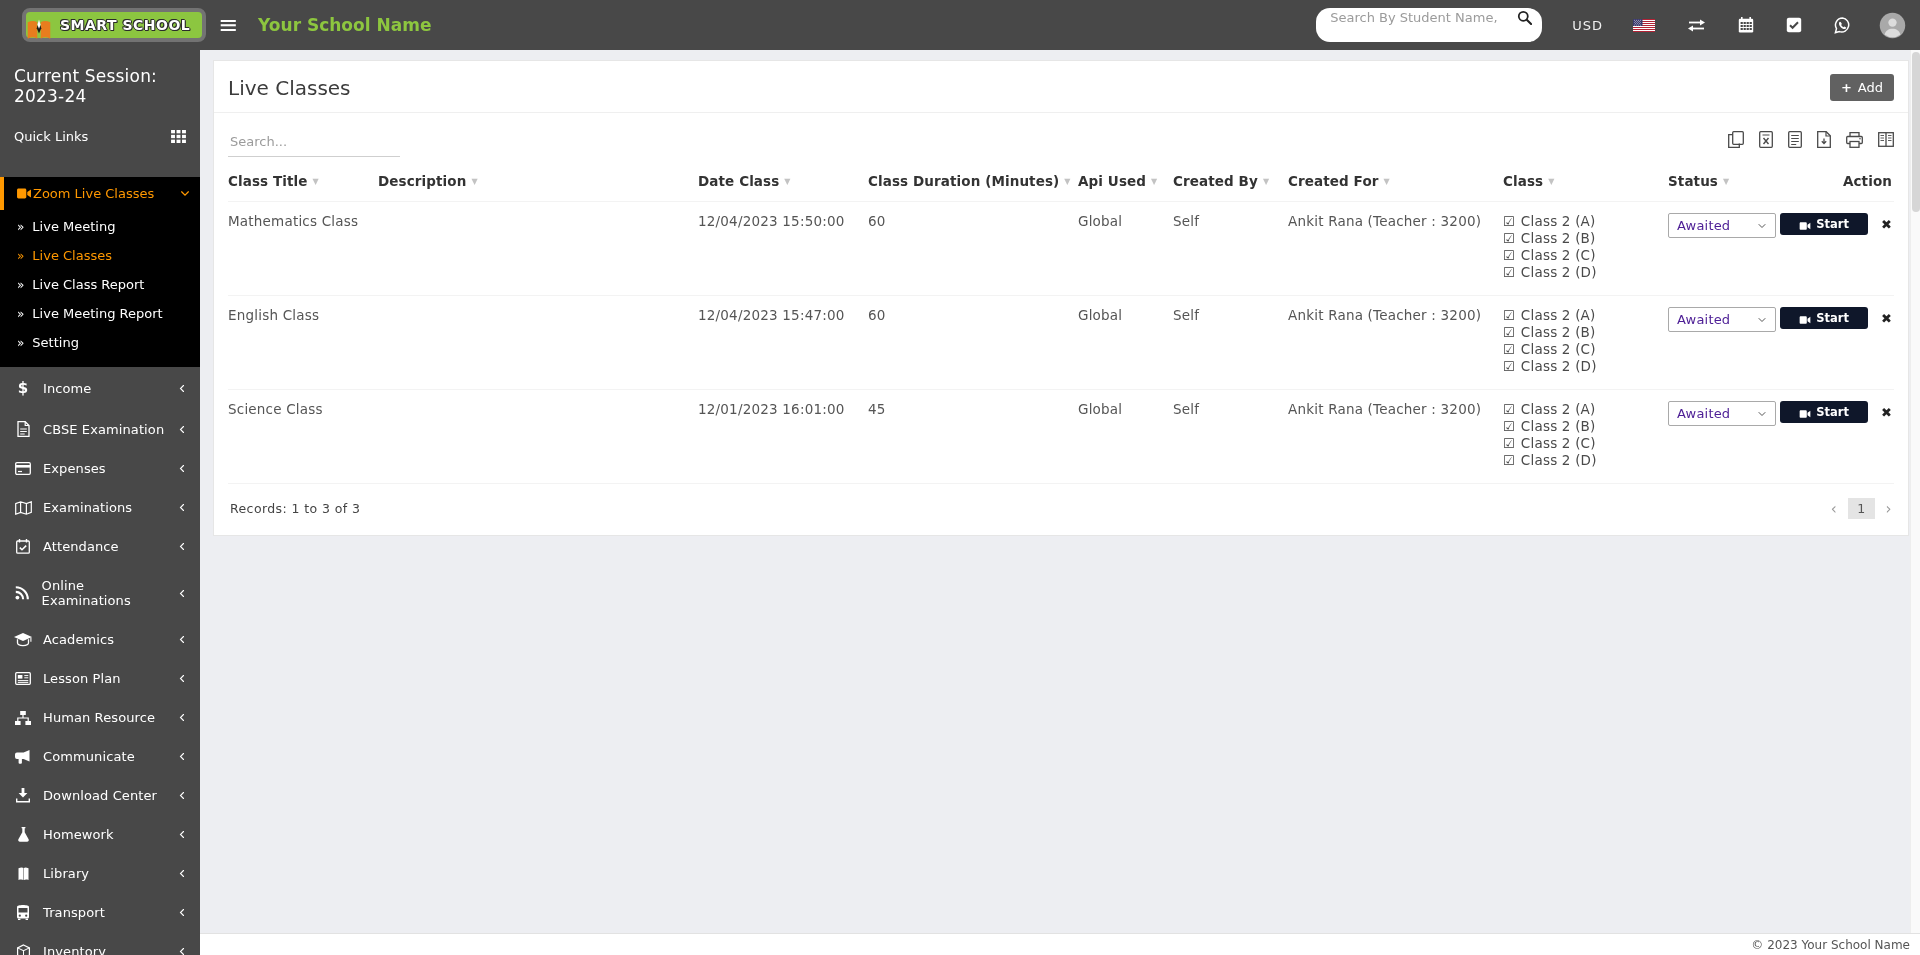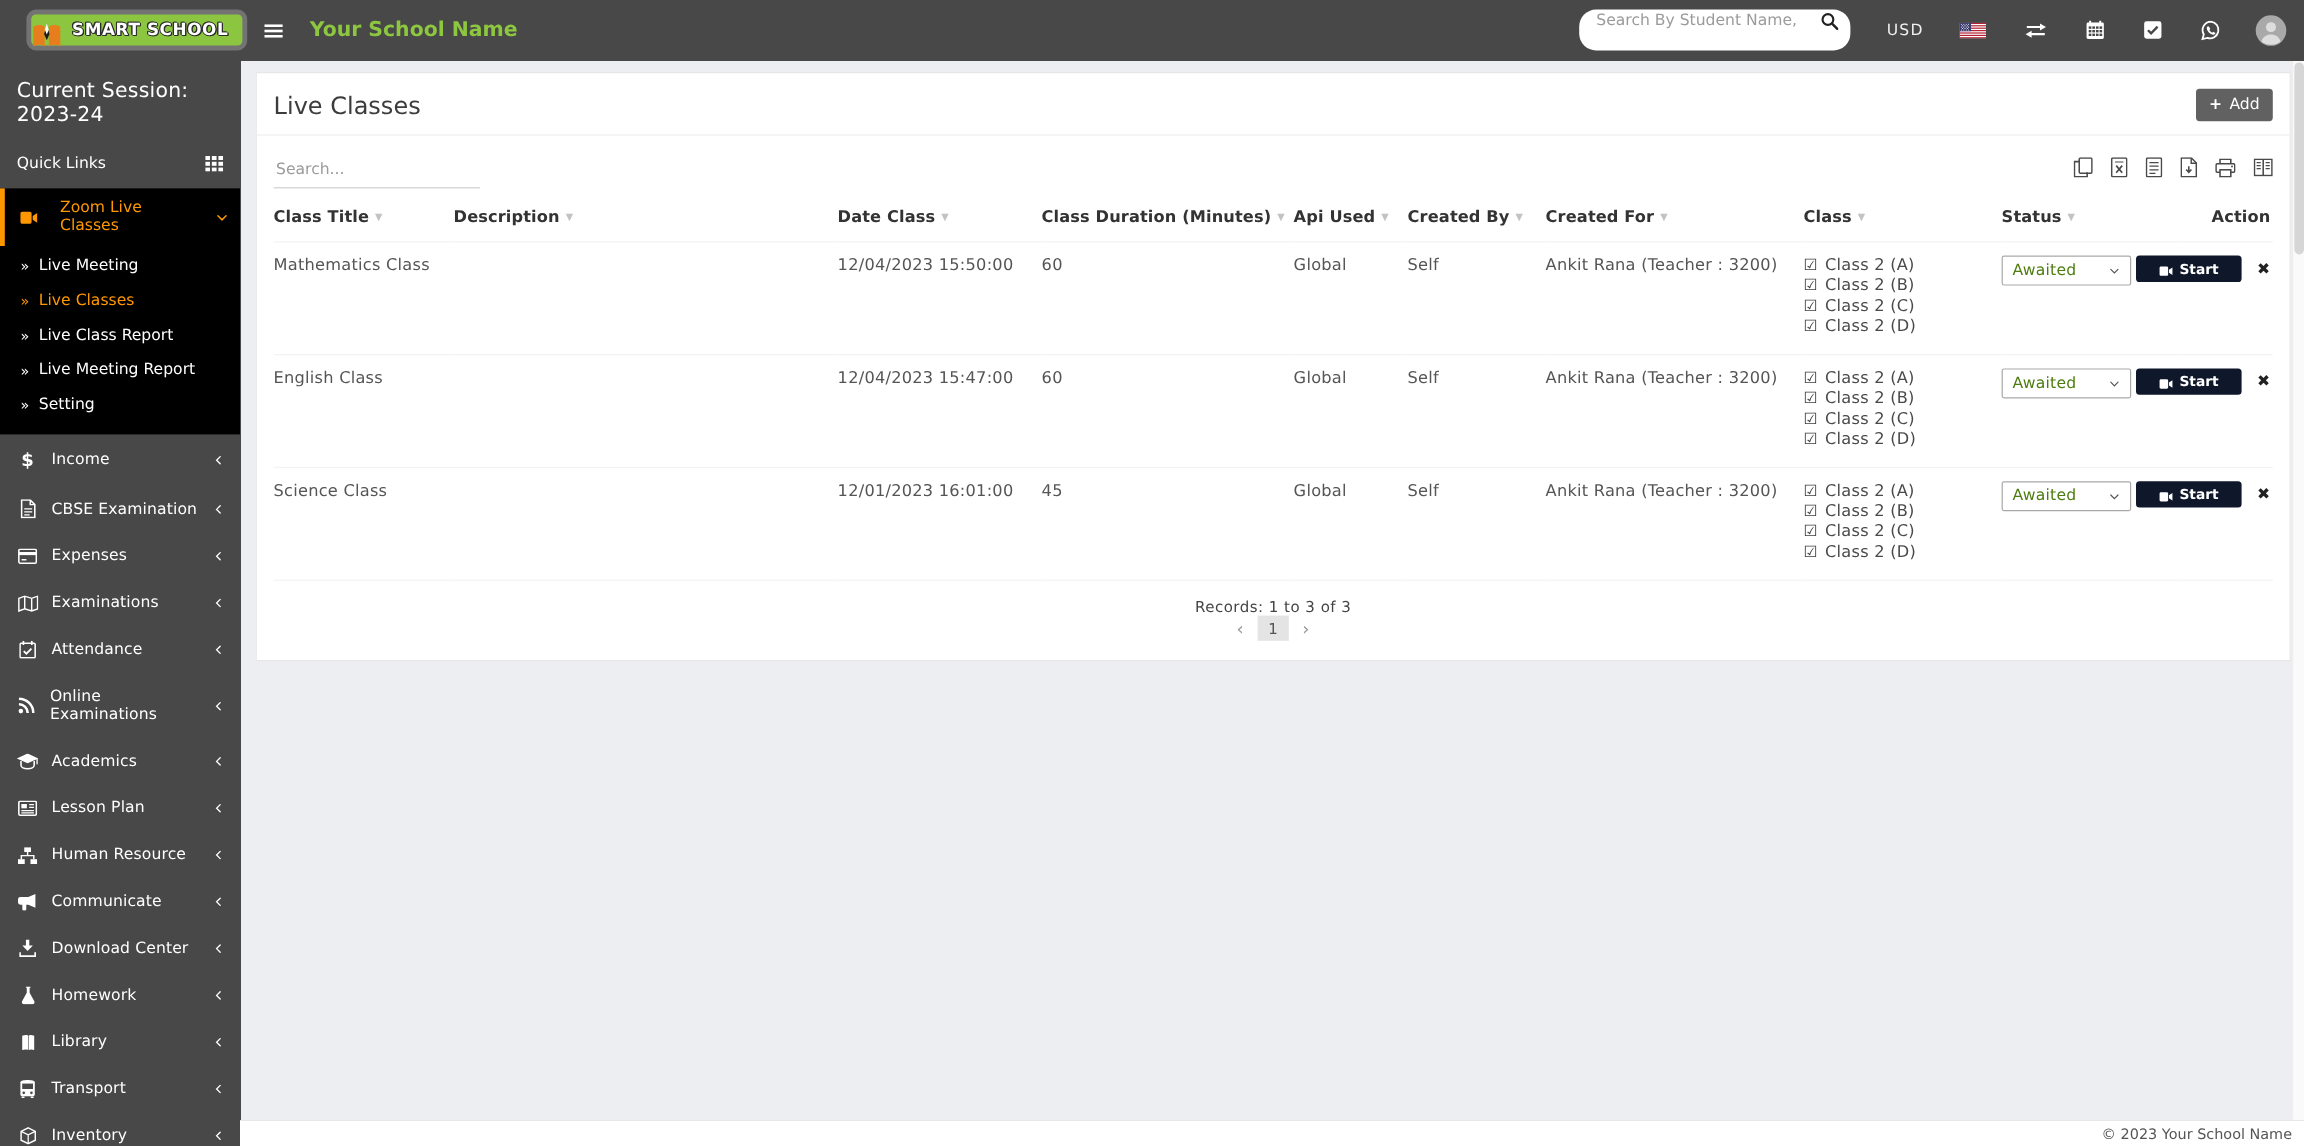--- a/index.html
+++ b/index.html
@@ -24,21 +24,21 @@
   .currency { color:#f0f0f0; font-size:13px; margin-left:30px; letter-spacing:1px; cursor:pointer; }
   .flag { margin-left:30px; display:flex; cursor:pointer; }
   .hic { color:#fff; margin-left:32px; display:flex; cursor:pointer; }
   .avatar { margin-left:28px; display:flex; cursor:pointer; }
 
   
   aside { position:fixed; top:50px; left:0; bottom:0; width:200px; background:#484848; color:#fff; z-index:20; overflow:hidden; }
   .session { padding:16px 14px 10px; font-size:17px; color:#fff; letter-spacing:.2px; }
   .quick-links { display:flex; justify-content:space-between; align-items:center; padding:13px 14px; font-size:13px; cursor:pointer; }
   .quick-links .grid-ic { color:#fff; display:flex; }
-  .menu-group { background:#000; border-left:4px solid #ff9800; color:#ff9800; display:flex; align-items:center; gap:18px; padding:9px 10px 9px 12px; font-size:13px; cursor:pointer; }
+  .menu-group { background:#000; border-left:4px solid #ff9800; color:#ff9800; display:flex; align-items:center; gap:1px; padding:9px 10px 9px 12px; font-size:13px; cursor:pointer;margin-top:20px; }
   .menu-group .g-chev { margin-left:auto; display:flex; color:#ff9800; }
   #submenu { background:#000; padding:2px 0 10px; }
   .sub-item { padding:7px 0 7px 17px; font-size:13px; color:#fff; display:flex; gap:8px; align-items:center; cursor:pointer; }
   .sub-item.active { color:#ff9800; }
   .sub-arrow { font-size:12px; }
   .menu-item { display:flex; align-items:center; padding:12px 14px; font-size:13px; gap:11px; cursor:pointer; letter-spacing:.1px; }
   .mi-icon { width:18px; display:flex; justify-content:center; color:#fff; }
   .mi-chev { margin-left:auto; color:#fff; display:flex; }
 
   
@@ -58,28 +58,28 @@
   table { width:100%; border-collapse:collapse; table-layout:fixed; }
   th { text-align:left; font-size:13.5px; color:#333; padding:14px 4px 12px 0; font-weight:bold; letter-spacing:.1px; cursor:pointer; }
   th.no-sort { cursor:default; }
   th:last-child { text-align:right; padding-right:2px; }
   .sort { color:#c3c3c3; font-size:8px; margin-left:5px; vertical-align:2px; }
   td { vertical-align:top; font-size:13.5px; color:#555; padding:11px 4px 14px 0; letter-spacing:.2px; }
   tbody tr { border-top:1px solid #f3f3f3; }
   tbody tr:last-child { border-bottom:1px solid #f3f3f3; }
   .class-line { display:flex; gap:6px; align-items:center; margin-bottom:1px; color:#4a4a4a; }
   .cb { font-size:13px; color:#3e3e3e; }
-  .status-box { border:1px solid #a9a9a9; border-radius:2px; width:108px; padding:4px 8px; display:flex; justify-content:space-between; align-items:center; font-size:13px; color:#4d7c0f; background:#fff; cursor:pointer; }
+  .status-box { border:1px solid #a9a9a9; border-radius:2px; width:108px; padding:4px 8px; display:flex; justify-content:space-between; align-items:center; font-size:13px; color:#4c1d95; background:#fff; cursor:pointer; }
   .status-box .s-chev { color:#555; display:flex; }
   td.action-cell { text-align:right; padding-right:2px; }
   .action-wrap { display:flex; justify-content:flex-end; align-items:center; gap:13px; }
   .start-btn { background:#0f172a; color:#fff; border:none; border-radius:3px; font-size:11.5px; padding:4px 19px; display:inline-flex; align-items:flex-end; gap:5px; font-weight:bold; cursor:pointer; font-family:inherit; }
   .x-ic { color:#222; font-size:13px; font-weight:bold; cursor:pointer; line-height:1; }
 
-  .table-foot { display:flex; justify-content:space-between; align-items:center; padding:14px 2px 16px; font-size:12.5px; color:#444; letter-spacing:.4px;flex-direction:column; }
+  .table-foot { display:flex; justify-content:space-between; align-items:center; padding:14px 2px 16px; font-size:12.5px; color:#444; letter-spacing:.4px; }
   .pager { display:flex; align-items:center; gap:11px; }
   .pg-prev,.pg-next { color:#999; font-size:15px; cursor:pointer; }
   .pg-cur { background:#e4e4e4; padding:3px 9px; color:#555; font-size:12.5px; cursor:pointer; }
 
   
   footer { position:fixed; left:200px; right:0; bottom:0; height:22px; background:#fff; border-top:1px solid #e2e2e2; display:flex; align-items:center; justify-content:flex-end; padding-right:10px; font-size:12px; color:#555; z-index:25; }
   .scrollbar { position:fixed; top:50px; right:0; bottom:22px; width:10px; background:#fafafa; border-left:1px solid #eee; z-index:24; }
   .scrollbar .thumb { width:8px; height:160px; background:#d6d6d6; border-radius:4px; margin:2px auto 0; }
 </style>
 </head>

